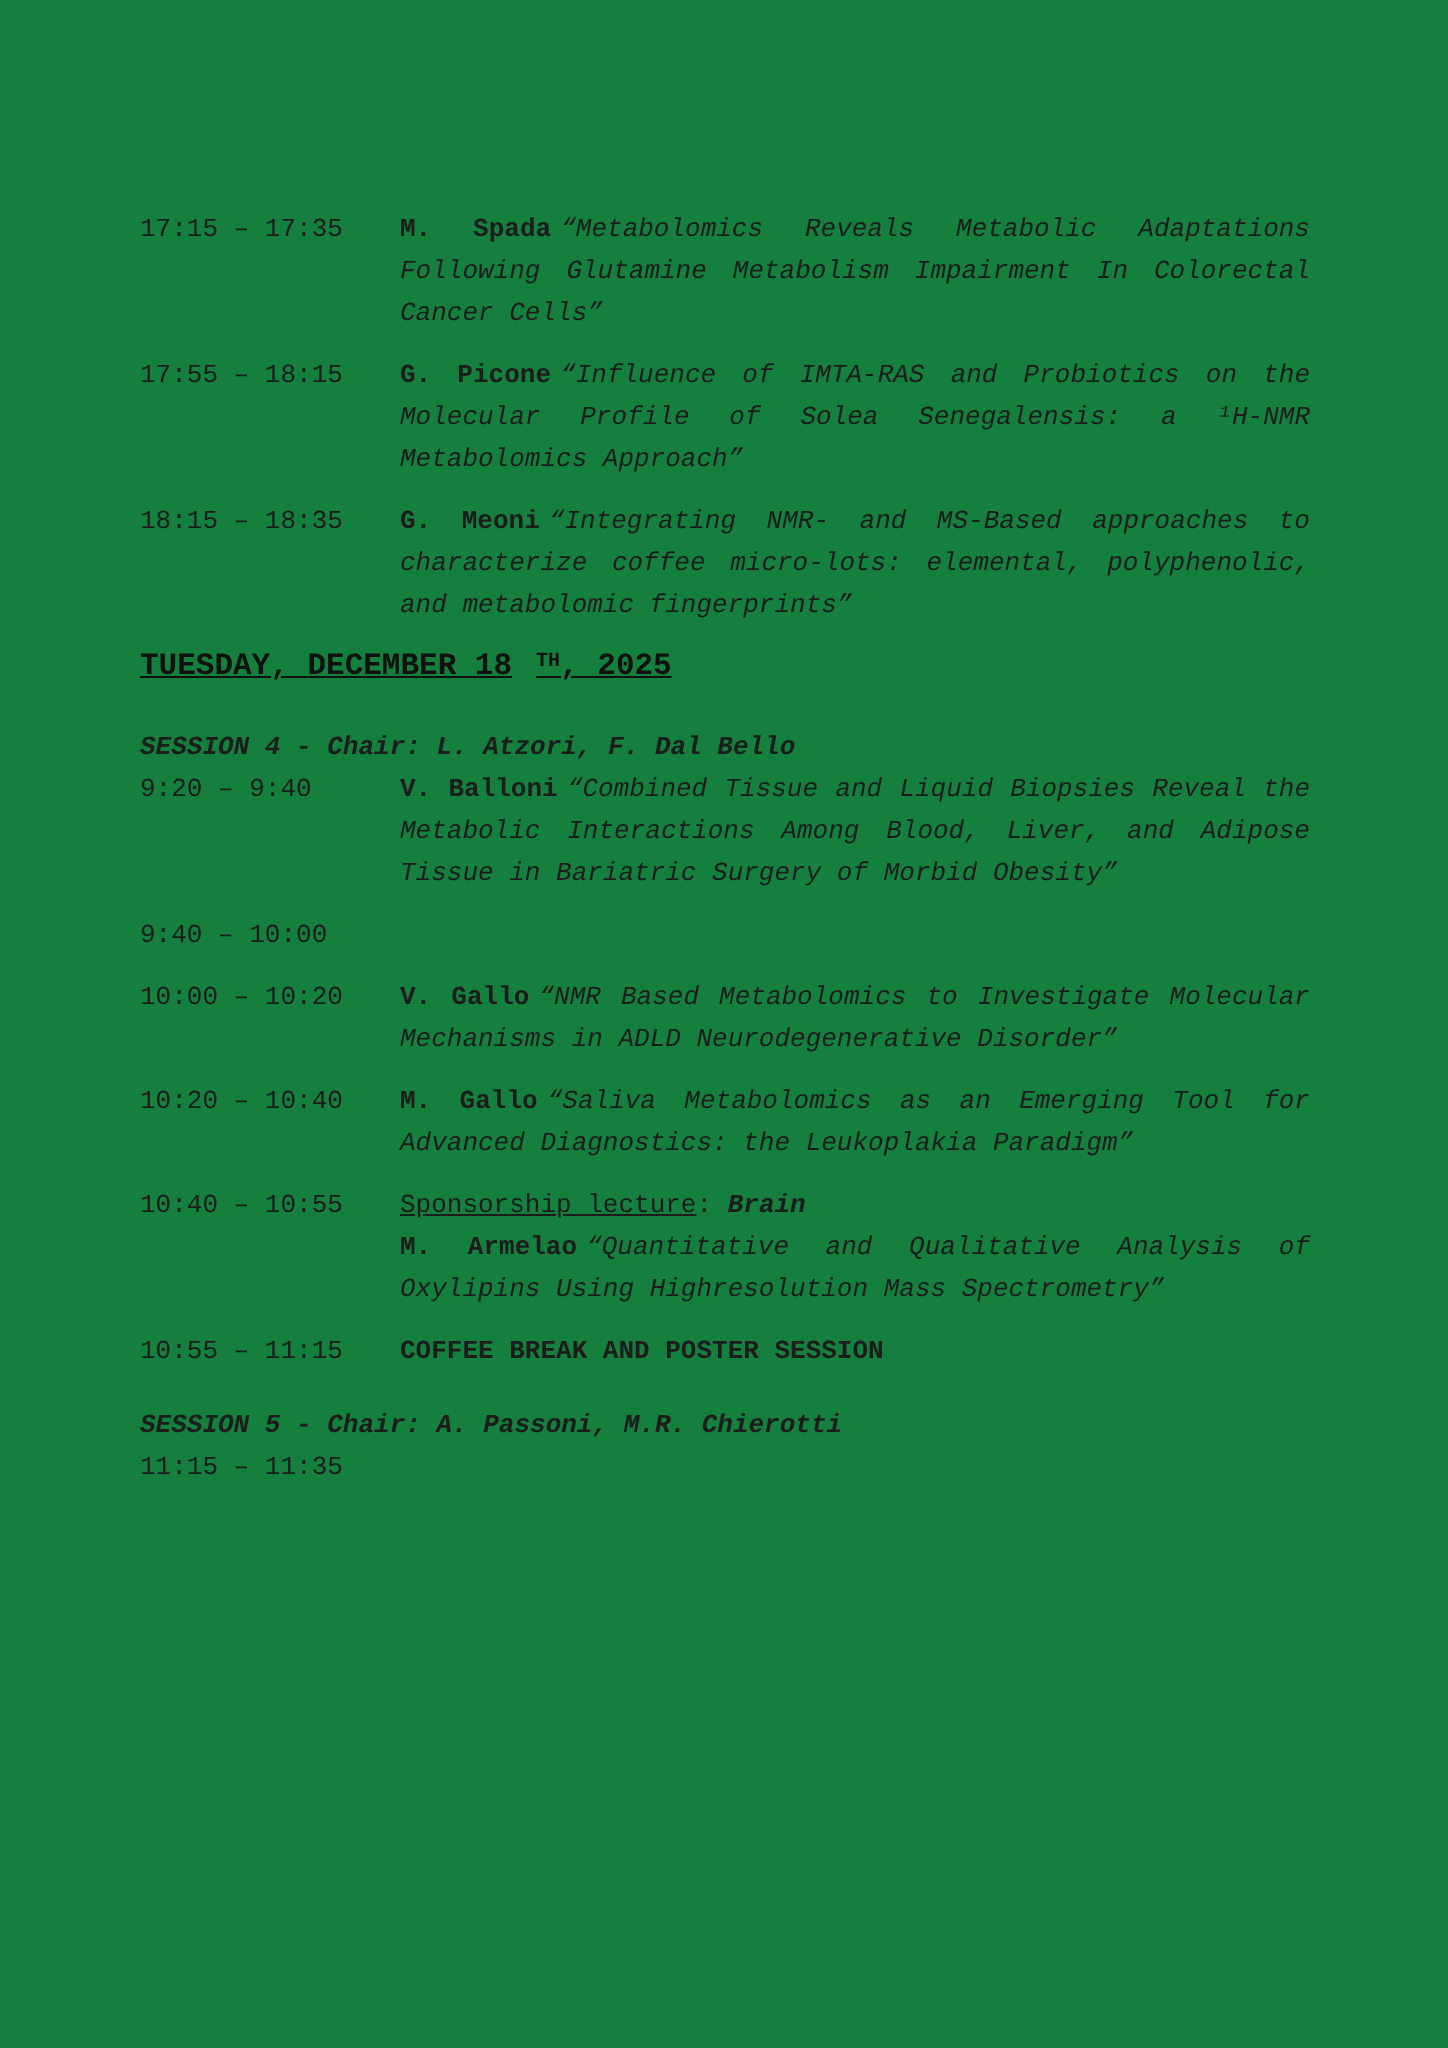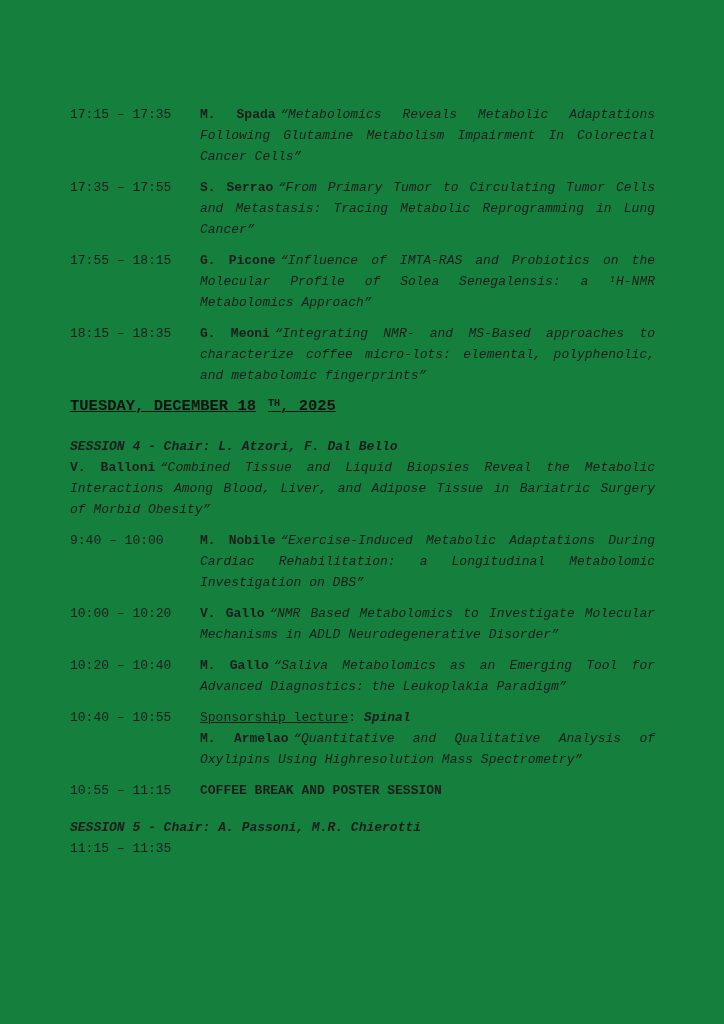--- a/index.html
+++ b/index.html
@@ -54,65 +54,61 @@
 
 <div class="page">
 
   <section class="session-block">
 
     <div class="row">
       <div class="time">17:15 – 17:35</div>
       <p class="desc"><span class="speaker">M. Spada</span><span class="title">“Metabolomics Reveals Metabolic Adaptations Following Glutamine Metabolism Impairment In Colorectal Cancer Cells”</span></p>
     </div>
 
-    <div class="row">
-      <div class="time">17:35 – 17:55</div>
-      <p class="desc"><span class="speaker">S. Serrao</span><span class="title">“From Primary Tumor to Circulating Tumor Cells and Metastasis: Tracing Metabolic Reprogramming in Lung Cancer”</span></p>
-    </div>
 
     <div class="row">
       <div class="time">17:55 – 18:15</div>
       <p class="desc"><span class="speaker">G. Picone</span><span class="title">“Influence of IMTA-RAS and Probiotics on the Molecular Profile of Solea Senegalensis: a ¹H-NMR Metabolomics Approach”</span></p>
     </div>
 
     <div class="row">
       <div class="time">18:15 – 18:35</div>
       <p class="desc"><span class="speaker">G. Meoni</span><span class="title">“Integrating NMR- and MS-Based approaches to characterize coffee micro-lots: elemental, polyphenolic, and metabolomic fingerprints”</span></p>
     </div>
 
   </section>
 
   <h1 class="day-heading"><span class="underlined"><span>TUESDAY, DECEMBER 18</span><sup>TH</sup><span>, 2025</span></span></h1>
 
   <section class="session-block">
     <p class="session-header">SESSION 4 - Chair: L. Atzori, F. Dal Bello</p>
 
 
     <div class="row">
+      <div class="time">9:20 – 9:40</div>
       <p class="desc"><span class="speaker">V. Balloni</span><span class="title">“Combined Tissue and Liquid Biopsies Reveal the Metabolic Interactions Among Blood, Liver, and Adipose Tissue in Bariatric Surgery of Morbid Obesity”</span></p>
     </div>
 
     <div class="row">
       <div class="time">9:40 – 10:00</div>
-      <p class="desc"><span class="speaker">M. Nobile</span><span class="title">“Exercise-Induced Metabolic Adaptations During Cardiac Rehabilitation: a Longitudinal Metabolomic Investigation on DBS”</span></p>
     </div>
 
     <div class="row">
       <div class="time">10:00 – 10:20</div>
       <p class="desc"><span class="speaker">V. Gallo</span><span class="title">“NMR Based Metabolomics to Investigate Molecular Mechanisms in ADLD Neurodegenerative Disorder”</span></p>
     </div>
 
     <div class="row">
       <div class="time">10:20 – 10:40</div>
       <p class="desc"><span class="speaker">M. Gallo</span><span class="title">“Saliva Metabolomics as an Emerging Tool for Advanced Diagnostics: the Leukoplakia Paradigm”</span></p>
     </div>
 
     <div class="row">
       <div class="time">10:40 – 10:55</div>
-      <p class="desc"><span class="sponsor-label">Sponsorship lecture</span><span>: </span><span class="sponsor-name">Spinal</span><br><span class="speaker">M. Armelao</span><span class="title">“Quantitative and Qualitative Analysis of Oxylipins Using Highresolution Mass Spectrometry”</span></p>
+      <p class="desc"><span class="sponsor-label">Sponsorship lecture</span><span>: </span><span class="sponsor-name">Brain</span><br><span class="speaker">M. Armelao</span><span class="title">“Quantitative and Qualitative Analysis of Oxylipins Using Highresolution Mass Spectrometry”</span></p>
     </div>
 
     <div class="row" style="margin-bottom: 16px;">
       <div class="time">10:55 – 11:15</div>
       <p class="desc coffee-label">COFFEE BREAK AND POSTER SESSION</p>
     </div>
 
   </section>
 
   <section class="session-block">

